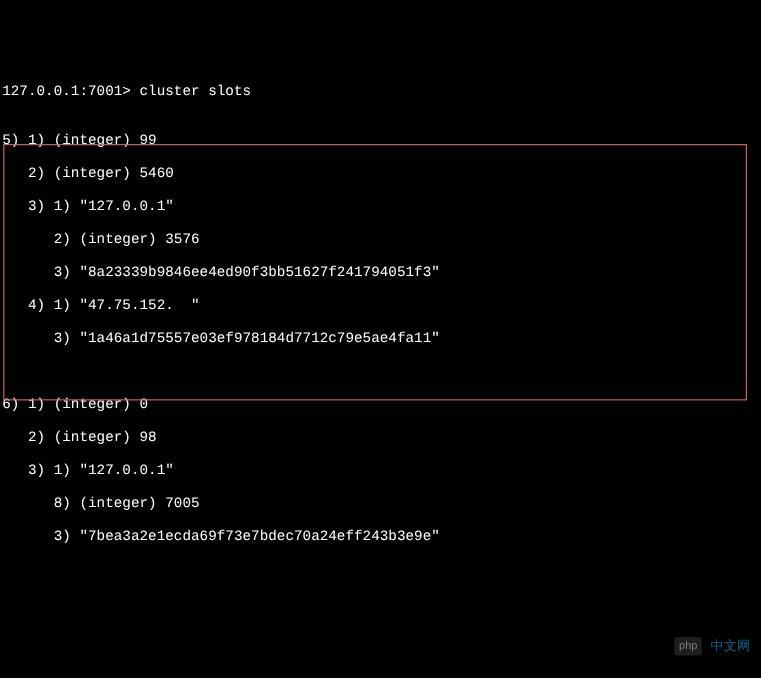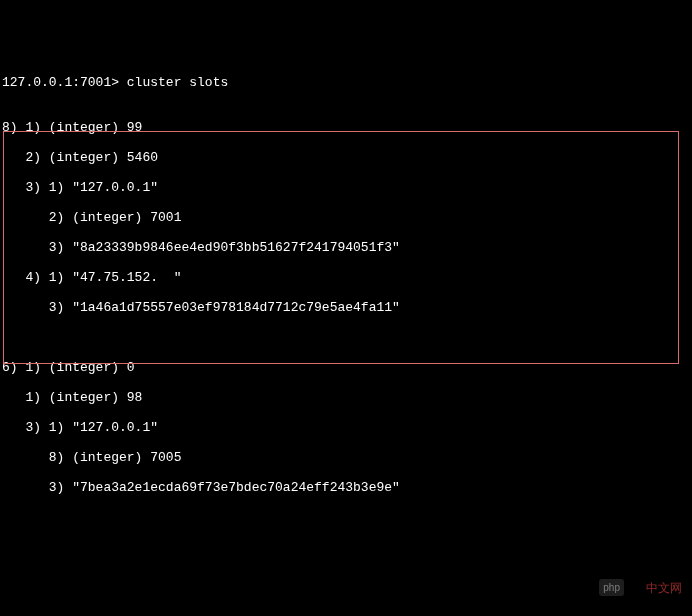--- a/index.html
+++ b/index.html
@@ -27,56 +27,56 @@
       left: 3px;
       width: 676px;
       height: 233px;
       pointer-events: none;
     }
     .watermark {
       position: absolute;
       bottom: 20px;
       right: 10px;
       display: flex;
-      align-items: flex-end;
-      gap: 22px;
+      align-items: center;
+      gap: 8px;
       opacity: 0.6;
       font-family: sans-serif;
       font-size: 12px;
     }
     .watermark-logo {
       background: #333;
       border-radius: 3px;
       padding: 1px 4px;
       font-size: 10px;
       color: #ccc;
     }
     .watermark-text {
-      color: #ef4444;
+      color: #0ea5e9;
     }
   </style>
 </head>
 <body>
 
 
 
 <div>
 <div>127.0.0.1:7001&gt; cluster slots</div>
 <div>
-<div>8) 1) (integer) 99</div>
+<div>5) 1) (integer) 99</div>
 <div>   2) (integer) 5460</div>
 <div>   3) 1) "127.0.0.1"</div>
-<div>      2) (integer) 7001</div>
+<div>      2) (integer) 3576</div>
 <div>      3) "8a23339b9846ee4ed90f3bb51627f241794051f3"</div>
 <div>   4) 1) "47.75.152.  "</div>
 <div>      3) "1a46a1d75557e03ef978184d7712c79e5ae4fa11"</div>
 </div>
 <div>
 <div>6) 1) (integer) 0</div>
-<div>   1) (integer) 98</div>
+<div>   2) (integer) 98</div>
 <div>   3) 1) "127.0.0.1"</div>
 <div>      8) (integer) 7005</div>
 <div>      3) "7bea3a2e1ecda69f73e7bdec70a24eff243b3e9e"</div>
 </div>
 <div>
 
 
 
 </div>
 

